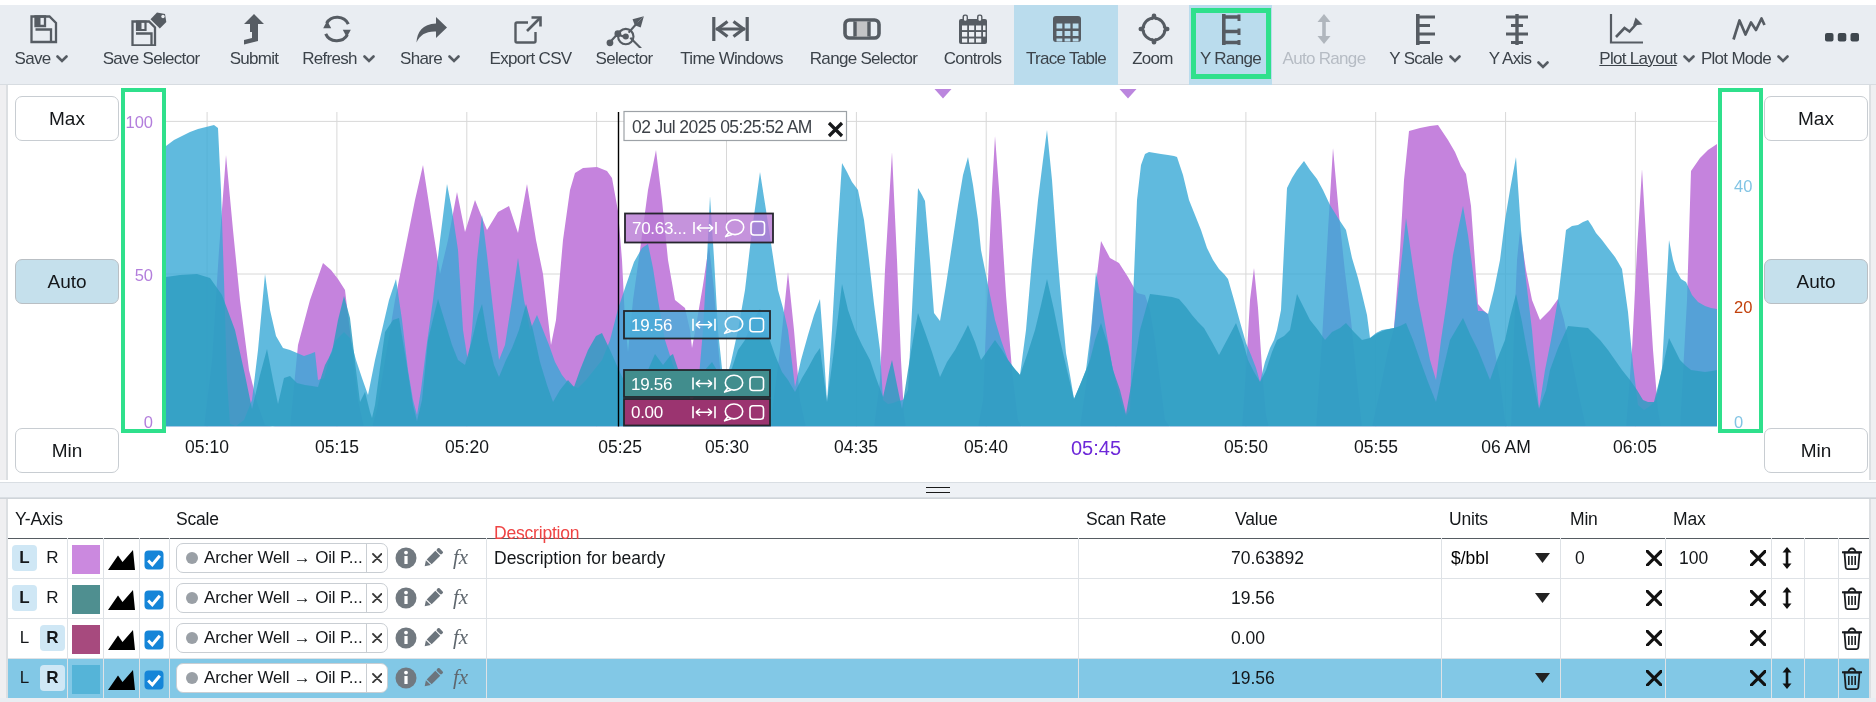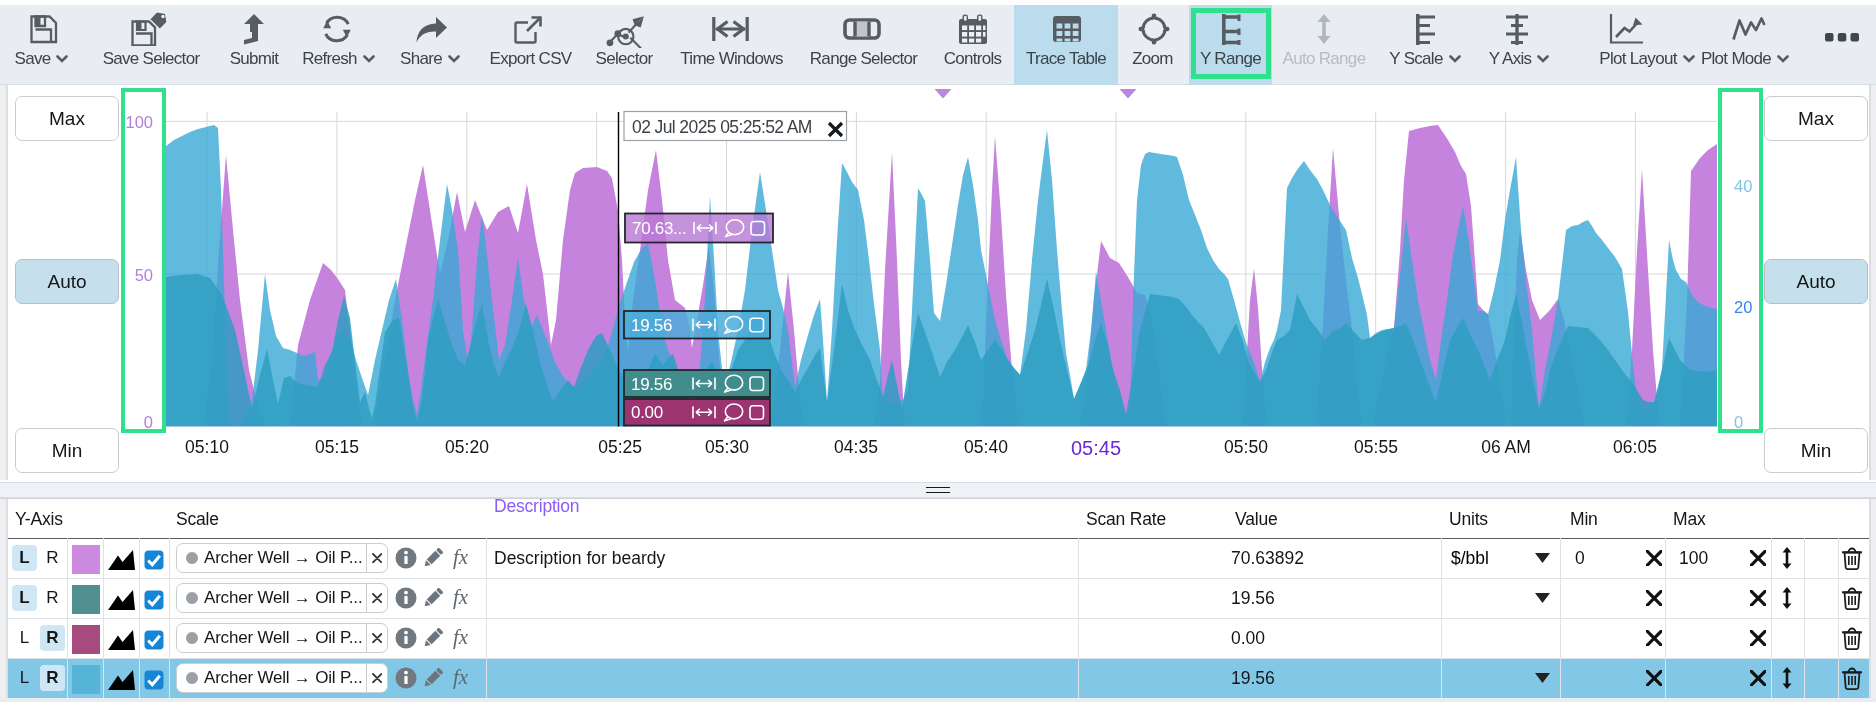--- a/index.html
+++ b/index.html
@@ -169,30 +169,30 @@
     </svg>
     <div style="position:absolute;left:1315px;top:49px;width:220px;display:flex;justify-content:center;align-items:center;">Y Scale<svg width="12" height="8" viewBox="0 0 12 8" style="margin-left:6px">
         <path d="M1.5,1.5 L6,6 10.5,1.5" stroke="#565c63" stroke-width="2.6" fill="none" stroke-linecap="round"></path>
       </svg></div>
     <svg style="position:absolute;left:1414.0px;top:13.5px" width="22" height="31" viewBox="0 0 22 31">
       <g stroke="#565c63" fill="none">
         <path d="M3.8,0 V31" stroke-width="3.6"></path>
         <path d="M3.8,3 H21 M3.8,11.5 H16 M3.8,20 H21 M3.8,28.5 H16" stroke-width="3.2"></path>
       </g>
     </svg>
-    <div style="position:absolute;left:1409px;top:49px;width:220px;display:flex;justify-content:center;align-items:center;">Y Axis<svg width="12" height="8" viewBox="0 0 12 8" style="margin-left:6px">
+    <div style="position:absolute;left:1409px;top:49px;width:220px;display:flex;justify-content:center;align-items:flex-end;">Y Axis<svg width="12" height="8" viewBox="0 0 12 8" style="margin-left:6px">
         <path d="M1.5,1.5 L6,6 10.5,1.5" stroke="#565c63" stroke-width="2.6" fill="none" stroke-linecap="round"></path>
       </svg></div>
     <svg style="position:absolute;left:1503.0px;top:13.5px" width="28" height="31" viewBox="0 0 28 31">
       <g stroke="#565c63" fill="none">
         <path d="M14,0 V31" stroke-width="3.4"></path>
         <path d="M3,3 H25 M8,11.5 H20 M3,20 H25 M8,28.5 H20" stroke-width="3.2"></path>
       </g>
     </svg>
-    <div style="position:absolute;left:1517px;top:49px;width:260px;display:flex;justify-content:center;align-items:center;">Plot Layout<svg width="12" height="8" viewBox="0 0 12 8" style="margin-left:6px">
+    <div style="position:absolute;left:1517px;top:49px;width:260px;display:flex;justify-content:center;align-items:center;text-decoration:underline;">Plot Layout<svg width="12" height="8" viewBox="0 0 12 8" style="margin-left:6px">
         <path d="M1.5,1.5 L6,6 10.5,1.5" stroke="#565c63" stroke-width="2.6" fill="none" stroke-linecap="round"></path>
       </svg></div>
     <svg style="position:absolute;left:1609.0px;top:14.0px" width="34" height="30" viewBox="0 0 34 30">
       <g stroke="#565c63" fill="none">
         <path d="M2,0 V28.5 H34" stroke-width="2.2"></path>
         <path d="M7,23 L15.5,14 20.5,17.5 29.5,7.5" stroke-width="2.6"></path>
       </g>
       <polygon points="26.5,3.5 33.5,10.5 24,11.5" fill="#565c63"></polygon>
     </svg>
     <div style="position:absolute;left:1635px;top:49px;width:220px;display:flex;justify-content:center;align-items:center;">Plot Mode<svg width="12" height="8" viewBox="0 0 12 8" style="margin-left:6px">
@@ -285,21 +285,21 @@
 <div style="position:absolute;left:15px;top:428px;width:104px;height:45px;background:#fff;border:1px solid #c8cdd2;border-radius:7px;display:flex;align-items:center;justify-content:center;font-size:19px;color:#14171a">Min</div>
 <div style="position:absolute;left:1764px;top:96px;width:104px;height:45px;background:#fff;border:1px solid #c8cdd2;border-radius:7px;display:flex;align-items:center;justify-content:center;font-size:19px;color:#14171a">Max</div>
 <div style="position:absolute;left:1764px;top:259px;width:104px;height:45px;background:#c5e0ec;border:1px solid #b9bfc4;border-radius:7px;display:flex;align-items:center;justify-content:center;font-size:19px;color:#14171a">Auto</div>
 <div style="position:absolute;left:1764px;top:428px;width:104px;height:45px;background:#fff;border:1px solid #c8cdd2;border-radius:7px;display:flex;align-items:center;justify-content:center;font-size:19px;color:#14171a">Min</div>
 <div style="position:absolute;left:120.5px;top:88px;width:45px;height:345px;border:4.5px solid #2fe08c;background:#fff;box-sizing:border-box"></div>
 <div style="position:absolute;left:1717.5px;top:88px;width:45px;height:345px;border:4.5px solid #2fe08c;background:#fff;box-sizing:border-box"></div>
 <div style="position:absolute;left:106px;top:112.9px;width:47px;text-align:right;font-size:16.5px;color:#b37edc">100</div>
 <div style="position:absolute;left:106px;top:265.5px;width:47px;text-align:right;font-size:16.5px;color:#b37edc">50</div>
 <div style="position:absolute;left:106px;top:412.5px;width:47px;text-align:right;font-size:16.5px;color:#b37edc">0</div>
 <div style="position:absolute;left:1734px;top:176.5px;font-size:16.5px;color:#82c4e4">40</div>
-<div style="position:absolute;left:1734px;top:297.5px;font-size:16.5px;color:#3b82f6">20</div>
+<div style="position:absolute;left:1734px;top:297.5px;font-size:16.5px;color:#c2410c">20</div>
 <div style="position:absolute;left:1734px;top:412.5px;font-size:16.5px;color:#82c4e4">0</div>
 <div style="position:absolute;left:162px;top:437px;width:90px;text-align:center;font-size:17.5px;color:#14171a">05:10</div>
 <div style="position:absolute;left:292px;top:437px;width:90px;text-align:center;font-size:17.5px;color:#14171a">05:15</div>
 <div style="position:absolute;left:422px;top:437px;width:90px;text-align:center;font-size:17.5px;color:#14171a">05:20</div>
 <div style="position:absolute;left:552px;top:437px;width:90px;text-align:right;font-size:17.5px;color:#14171a">05:25</div>
 <div style="position:absolute;left:682px;top:437px;width:90px;text-align:center;font-size:17.5px;color:#14171a">05:30</div>
 <div style="position:absolute;left:811px;top:437px;width:90px;text-align:center;font-size:17.5px;color:#14171a">04:35</div>
 <div style="position:absolute;left:941px;top:437px;width:90px;text-align:center;font-size:17.5px;color:#14171a">05:40</div>
 <div style="position:absolute;left:1071px;top:437px;width:90px;text-align:left;font-size:20px;color:#6d28d9">05:45</div>
 <div style="position:absolute;left:1201px;top:437px;width:90px;text-align:center;font-size:17.5px;color:#14171a">05:50</div>
@@ -329,21 +329,21 @@
 <div style="position:absolute;left:486px;top:538px;width:1px;height:160px;background:#dee2e6"></div>
 <div style="position:absolute;left:1078px;top:538px;width:1px;height:160px;background:#dee2e6"></div>
 <div style="position:absolute;left:1441px;top:538px;width:1px;height:160px;background:#dee2e6"></div>
 <div style="position:absolute;left:1560px;top:538px;width:1px;height:160px;background:#dee2e6"></div>
 <div style="position:absolute;left:1665px;top:538px;width:1px;height:160px;background:#dee2e6"></div>
 <div style="position:absolute;left:1771px;top:538px;width:1px;height:160px;background:#dee2e6"></div>
 <div style="position:absolute;left:1804px;top:538px;width:1px;height:160px;background:#dee2e6"></div>
 <div style="position:absolute;left:1838px;top:538px;width:1px;height:160px;background:#dee2e6"></div>
 <div style="position:absolute;left:15px;top:509px;font-size:17.5px;color:#14171a;letter-spacing:-0.2px">Y-Axis</div>
 <div style="position:absolute;left:176px;top:509px;font-size:17.5px;color:#14171a;letter-spacing:-0.2px">Scale</div>
-<div style="position:absolute;left:494px;top:496px;font-size:17.5px;color:#8b5cf6;letter-spacing:-0.2px">Description</div>
+<div style="position:absolute;left:494px;top:523px;font-size:17.5px;color:#ef4444;letter-spacing:-0.2px">Description</div>
 <div style="position:absolute;left:1086px;top:509px;font-size:17.5px;color:#14171a;letter-spacing:-0.2px">Scan Rate</div>
 <div style="position:absolute;left:1235px;top:509px;font-size:17.5px;color:#14171a;letter-spacing:-0.2px">Value</div>
 <div style="position:absolute;left:1449px;top:509px;font-size:17.5px;color:#14171a;letter-spacing:-0.2px">Units</div>
 <div style="position:absolute;left:1570px;top:509px;font-size:17.5px;color:#14171a;letter-spacing:-0.2px">Min</div>
 <div style="position:absolute;left:1673px;top:509px;font-size:17.5px;color:#14171a;letter-spacing:-0.2px">Max</div>
 <div style="position:absolute;left:12px;top:545px;width:25px;height:26px;background:#cfe7f5;border-radius:4px;display:flex;align-items:center;justify-content:center;font-size:17px;font-weight:bold;color:#14171a">L</div>
 <div style="position:absolute;left:40px;top:545px;width:25px;height:26px;display:flex;align-items:center;justify-content:center;font-size:17px;color:#14171a">R</div>
 <div style="position:absolute;left:71.5px;top:545px;width:28px;height:29px;background:#cb89df"></div>
 <svg style="position:absolute;left:107.5px;top:548.5px" width="27" height="21" viewBox="0 0 27 21">
     <polygon points="0,21 10,6.5 14.5,13 25,1 27,21" fill="#000"></polygon>

